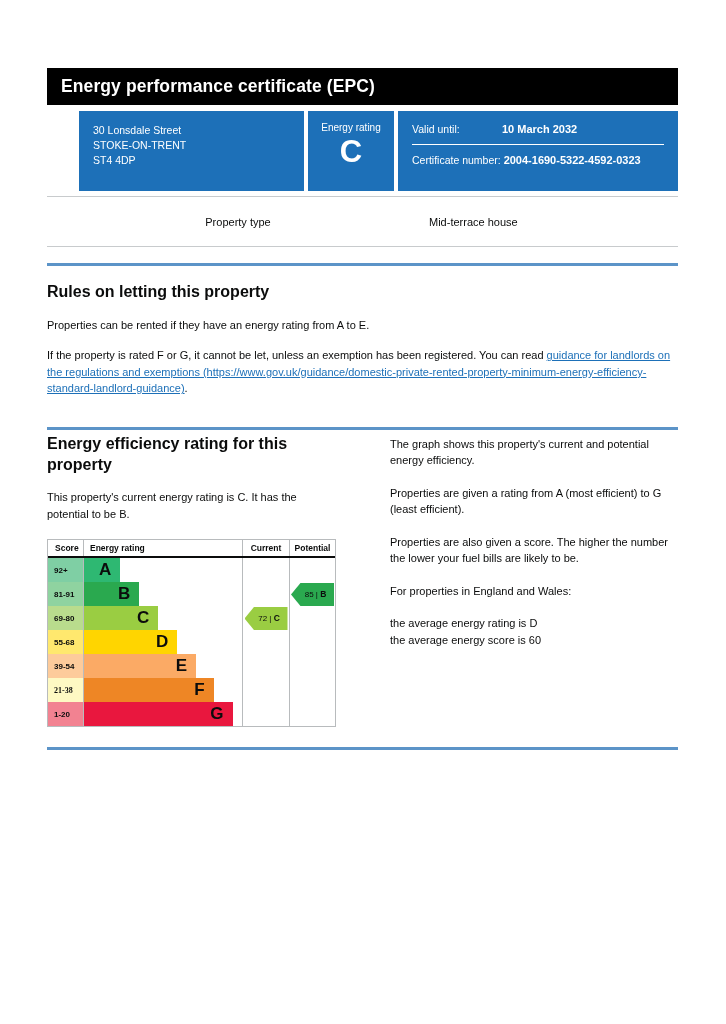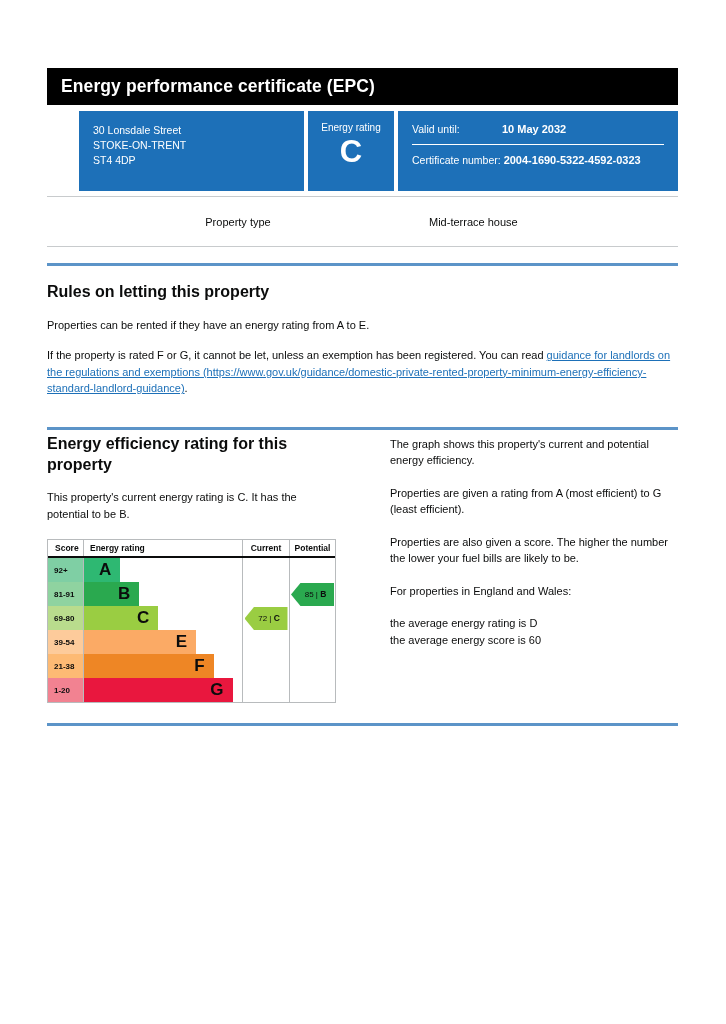--- a/index.html
+++ b/index.html
@@ -99,21 +99,21 @@
       <div>STOKE-ON-TRENT</div>
       <div>ST4 4DP</div>
     </div>
     <div class="banner-box b-rating">
       <div class="rating-label">Energy rating</div>
       <div class="rating-letter">C</div>
     </div>
     <div class="banner-box b-validity">
       <div class="valid-row">
         <span class="v-label">Valid until:</span>
-        <span class="v-value">10 May 2032</span>
+        <span class="v-value">10 March 2032</span>
       </div>
       <hr class="banner-hr">
       <div class="cert-row">
         <span>Certificate number:</span>
         <span class="v-value2">2004-1690-5322-4592-0323</span>
       </div>
     </div>
   </div>
 
   <div class="prop-table">
@@ -168,29 +168,37 @@
               <div class="c-score" style="background: rgb(185, 220, 141);">69-80</div>
               <div class="c-rating">
                 <div class="c-bar" style="width: 47%; background: rgb(154, 205, 66);">C</div>
               </div>
               <div class="c-col">
                 <div class="c-arrow" style="background: rgb(154, 205, 66);"><span>72 | </span><b>C</b></div>
               </div>
               <div class="c-col c-last"></div>
             </div>
             <div class="chart-row">
+              <div class="c-score" style="background: rgb(255, 232, 110);">55-68</div>
+              <div class="c-rating">
+                <div class="c-bar" style="width: 59%; background: rgb(255, 213, 0);">D</div>
+              </div>
+              <div class="c-col"></div>
+              <div class="c-col c-last"></div>
+            </div>
+            <div class="chart-row">
               <div class="c-score" style="background: rgb(253, 203, 155);">39-54</div>
               <div class="c-rating">
                 <div class="c-bar" style="width: 71%; background: rgb(251, 170, 101);">E</div>
               </div>
               <div class="c-col"></div>
               <div class="c-col c-last"></div>
             </div>
             <div class="chart-row">
-              <div class="c-score" style="background: #fdba74;">21-38</div>
+              <div class="c-score" style="background: #fef9c3; font-family: Liberation Serif, serif;">21-38</div>
               <div class="c-rating">
                 <div class="c-bar" style="width: 82%; background: rgb(238, 134, 37);">F</div>
               </div>
               <div class="c-col"></div>
               <div class="c-col c-last"></div>
             </div>
             <div class="chart-row">
               <div class="c-score" style="background: rgb(242, 130, 145);">1-20</div>
               <div class="c-rating">
                 <div class="c-bar" style="width: 94%; background: rgb(233, 23, 62);">G</div>

